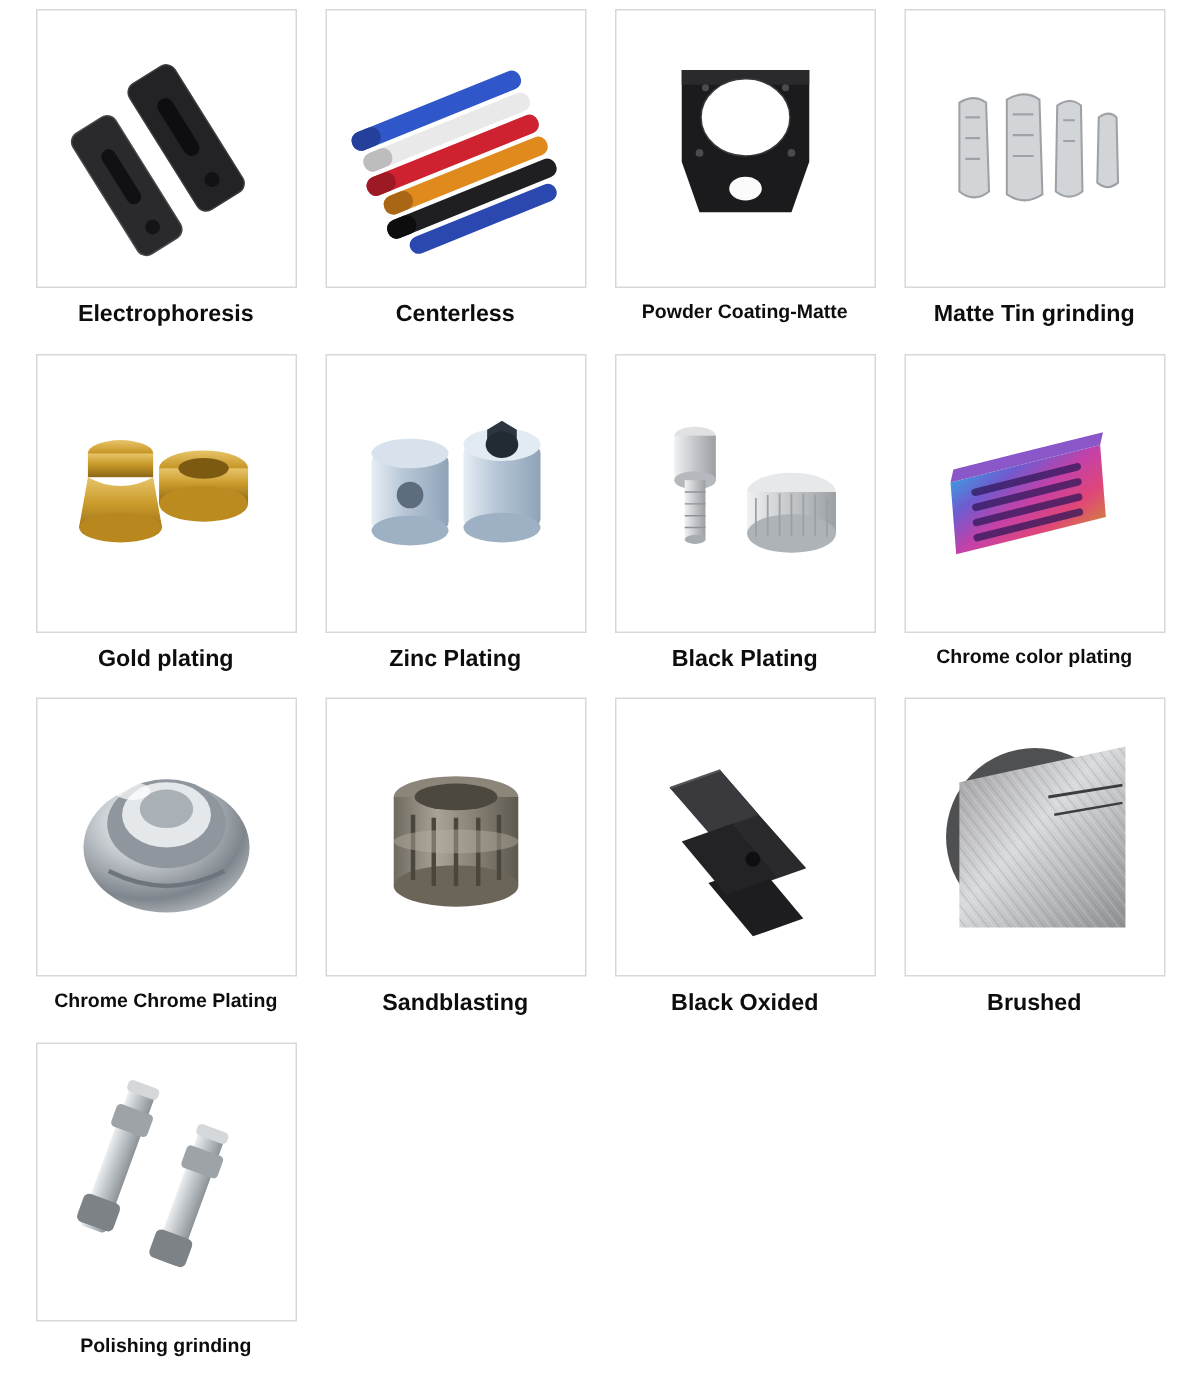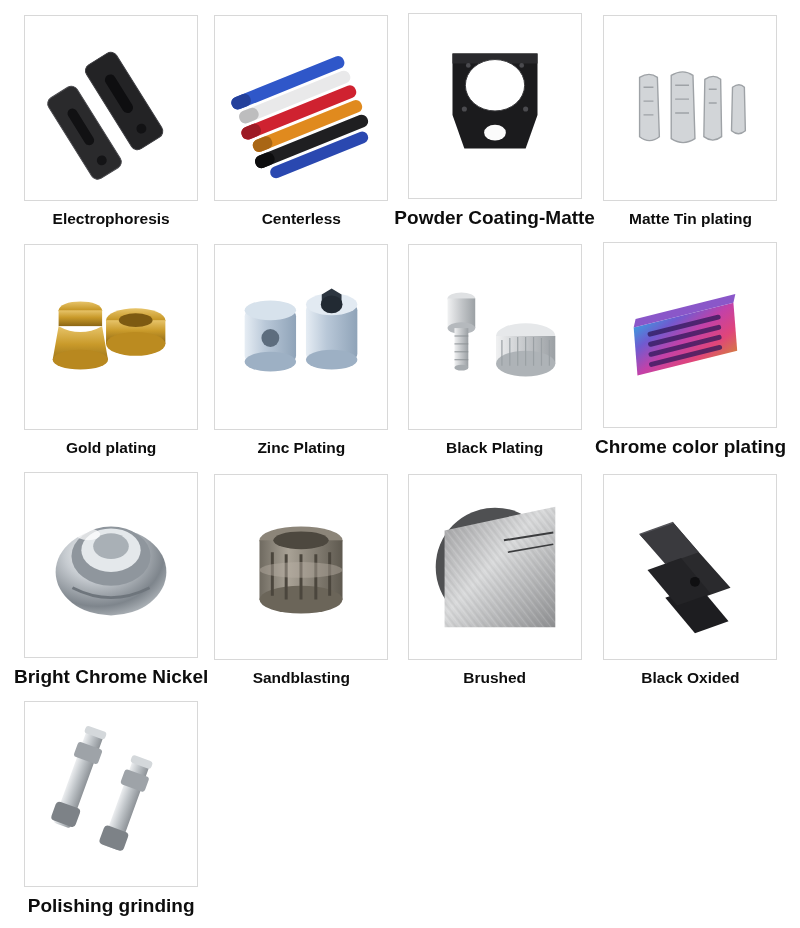--- a/index.html
+++ b/index.html
@@ -20,21 +20,21 @@
     display: grid;
     grid-template-columns: repeat(4, 1fr);
     grid-template-rows: repeat(4, 1fr);
     box-sizing: border-box;
     padding: 6px 14px 4px 14px;
   }
   .cell {
     display: flex;
     flex-direction: column;
     align-items: center;
-    justify-content: center;
+    justify-content: flex-start;
     box-sizing: border-box;
   }
   .thumb {
     width: 174px;
     height: 186px;
     border: 1px solid #d8d8d8;
     box-sizing: border-box;
     background: #ffffff;
     display: flex;
     align-items: center;
@@ -44,21 +44,21 @@
   }
   .caption {
     margin-top: 9px;
     font-size: 15.5px;
     font-weight: bold;
     line-height: 1.1;
     text-align: center;
     color: #0d0d0d;
     white-space: nowrap;
   }
-  .caption.sm { font-size: 19px; }
+  .caption.sm { font-size: 13px; }
   svg { display: block; }
 </style>
 </head>
 <body>
 
 <div class="grid">
 
   <div class="cell">
     <div class="thumb">
       <svg width="174" height="186" viewBox="0 0 174 186">
@@ -135,21 +135,21 @@
           <path d="M36 62 q10 -6 18 0 l2 60 q-10 8 -20 0 z"></path>
           <path d="M40 72 h10 M40 86 h10 M40 100 h10"></path>
           <path d="M68 60 q12 -7 22 0 l2 64 q-12 8 -24 0 z"></path>
           <path d="M72 70 h14 M72 84 h14 M72 98 h14"></path>
           <path d="M102 64 q9 -6 16 0 l1 58 q-9 7 -18 0 z"></path>
           <path d="M106 74 h8 M106 88 h8"></path>
           <path d="M130 72 q7 -5 12 0 l1 44 q-7 6 -14 0 z"></path>
         </g>
       </svg>
     </div>
-    <div class="caption">Matte Tin plating</div>
+    <div class="caption">Matte Tin grinding</div>
   </div>
 
   <div class="cell">
     <div class="thumb">
       <svg width="174" height="186" viewBox="0 0 174 186">
         <defs>
           <linearGradient id="goldg" x1="0" y1="0" x2="0" y2="1">
             <stop offset="0%" stop-color="#e7c46a"></stop>
             <stop offset="45%" stop-color="#c99a2a"></stop>
             <stop offset="100%" stop-color="#8c6615"></stop>
@@ -272,21 +272,21 @@
           </radialGradient>
         </defs>
         <ellipse cx="87" cy="100" rx="56" ry="44" fill="url(#chromeg)"></ellipse>
         <ellipse cx="87" cy="84" rx="40" ry="30" fill="#8f969d"></ellipse>
         <ellipse cx="87" cy="78" rx="30" ry="22" fill="#e4e8eb"></ellipse>
         <ellipse cx="87" cy="74" rx="18" ry="13" fill="#a9b0b6"></ellipse>
         <path d="M48 116 q39 20 78 0" stroke="#6e757c" stroke-width="3" fill="none"></path>
         <ellipse cx="64" cy="62" rx="12" ry="6" fill="#ffffff" opacity="0.7"></ellipse>
       </svg>
     </div>
-    <div class="caption sm">Bright Chrome Nickel</div>
+    <div class="caption sm">Chrome Chrome Plating</div>
   </div>
 
 
 
   <div class="cell">
     <div class="thumb">
       <svg width="174" height="186" viewBox="0 0 174 186">
         <defs>
           <linearGradient id="sbg" x1="0" y1="0" x2="1" y2="0">
             <stop offset="0%" stop-color="#6f6a60"></stop>
@@ -305,20 +305,36 @@
           <ellipse cx="87" cy="96" rx="42" ry="8" fill="#b7b0a3" opacity="0.45"></ellipse>
         </g>
       </svg>
     </div>
     <div class="caption">Sandblasting</div>
   </div>
 
   <div class="cell">
     <div class="thumb">
       <svg width="174" height="186" viewBox="0 0 174 186">
+        <g>
+          <path d="M36 60 l34 -12 l26 30 l32 36 l-34 12 l-30 -36 z" fill="#2a2a2d"></path>
+          <path d="M36 60 l34 -12 l26 30 l-34 12 z" fill="#3a3a3e"></path>
+          <path d="M62 124 l34 -12 l30 36 l-34 12 z" fill="#1d1d20"></path>
+          <path d="M44 96 l34 -12 l30 36 l-34 12 z" fill="#232326"></path>
+          <circle cx="92" cy="108" r="5" fill="#0f0f11"></circle>
+          <path d="M36 60 l34 -12" stroke="#55555a" stroke-width="1.5" fill="none"></path>
+        </g>
+      </svg>
+    </div>
+    <div class="caption">Black Oxided</div>
+  </div>
+
+  <div class="cell">
+    <div class="thumb">
+      <svg width="174" height="186" viewBox="0 0 174 186">
         <defs>
           <linearGradient id="brg" x1="0" y1="0" x2="1" y2="1">
             <stop offset="0%" stop-color="#9a9a9c"></stop>
             <stop offset="45%" stop-color="#d9dadb"></stop>
             <stop offset="100%" stop-color="#8e8f91"></stop>
           </linearGradient>
           <pattern id="brush" width="6" height="6" patternUnits="userSpaceOnUse" patternTransform="rotate(-38)">
             <rect width="6" height="6" fill="none"></rect>
             <line x1="0" y1="0" x2="0" y2="6" stroke="#ffffff" stroke-width="1" opacity="0.28"></line>
             <line x1="3" y1="0" x2="3" y2="6" stroke="#6f7072" stroke-width="0.7" opacity="0.25"></line>
@@ -326,36 +342,20 @@
         </defs>
         <circle cx="87" cy="93" r="60" fill="#4f5052"></circle>
         <path d="M36 56 L148 32 L148 154 L36 154 Z" fill="url(#brg)"></path>
         <path d="M36 56 L148 32 L148 154 L36 154 Z" fill="url(#brush)"></path>
         <path d="M96 66 L146 58" stroke="#3b3c3e" stroke-width="2"></path>
         <path d="M100 78 L146 70" stroke="#3b3c3e" stroke-width="1.6"></path>
         <circle cx="87" cy="93" r="60" fill="none" stroke="#e8e8e8" stroke-width="0"></circle>
       </svg>
     </div>
     <div class="caption">Brushed</div>
-  </div>
-
-  <div class="cell">
-    <div class="thumb">
-      <svg width="174" height="186" viewBox="0 0 174 186">
-        <g>
-          <path d="M36 60 l34 -12 l26 30 l32 36 l-34 12 l-30 -36 z" fill="#2a2a2d"></path>
-          <path d="M36 60 l34 -12 l26 30 l-34 12 z" fill="#3a3a3e"></path>
-          <path d="M62 124 l34 -12 l30 36 l-34 12 z" fill="#1d1d20"></path>
-          <path d="M44 96 l34 -12 l30 36 l-34 12 z" fill="#232326"></path>
-          <circle cx="92" cy="108" r="5" fill="#0f0f11"></circle>
-          <path d="M36 60 l34 -12" stroke="#55555a" stroke-width="1.5" fill="none"></path>
-        </g>
-      </svg>
-    </div>
-    <div class="caption">Black Oxided</div>
   </div>
 
   <div class="cell">
     <div class="thumb">
       <svg width="174" height="186" viewBox="0 0 174 186">
         <defs>
           <linearGradient id="cgg" x1="0" y1="0" x2="1" y2="0">
             <stop offset="0%" stop-color="#eceef0"></stop>
             <stop offset="45%" stop-color="#bfc4c8"></stop>
             <stop offset="100%" stop-color="#8d9297"></stop>

